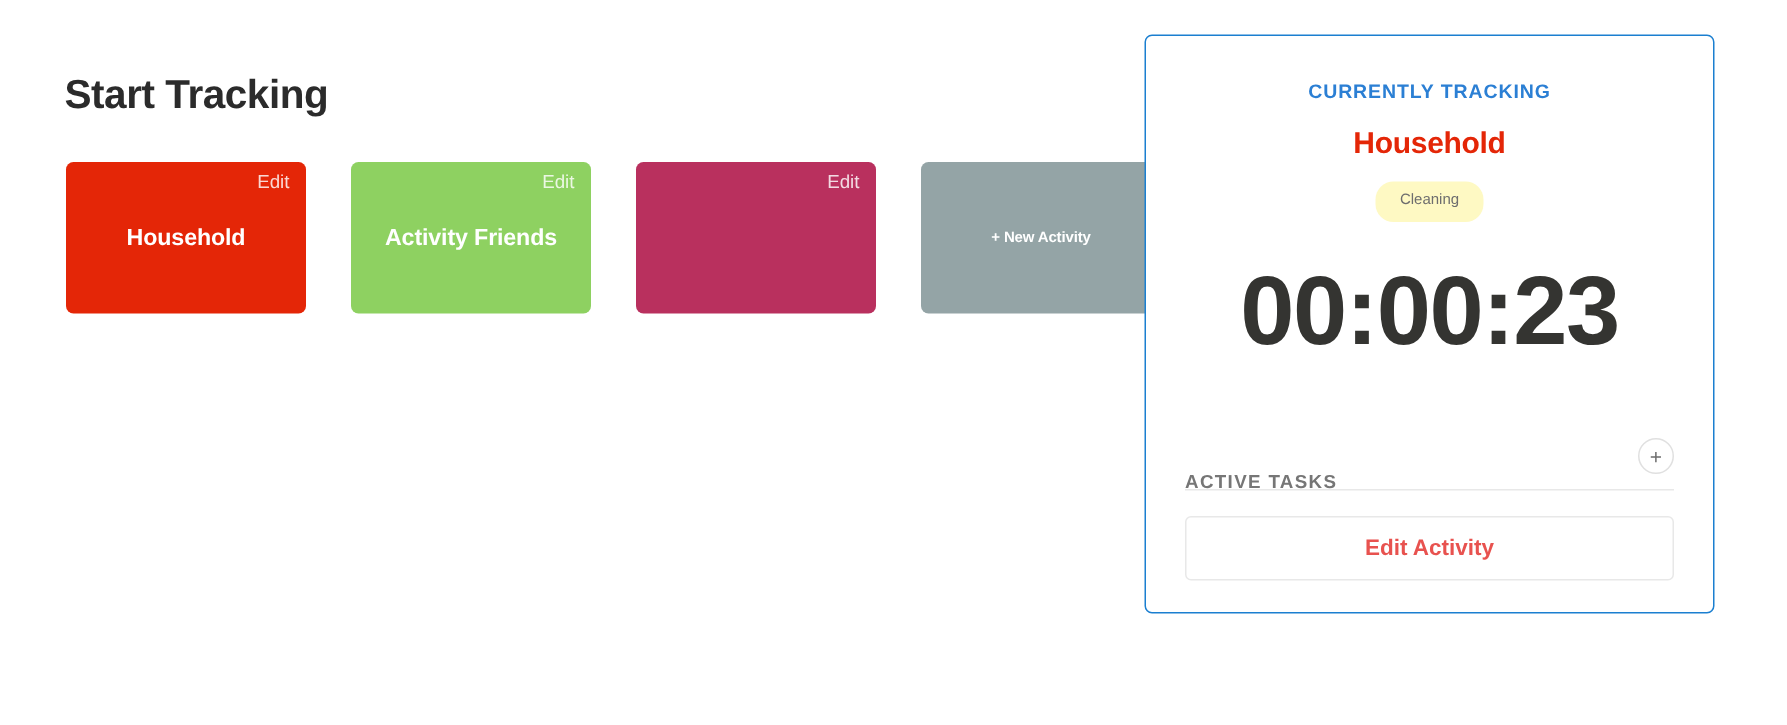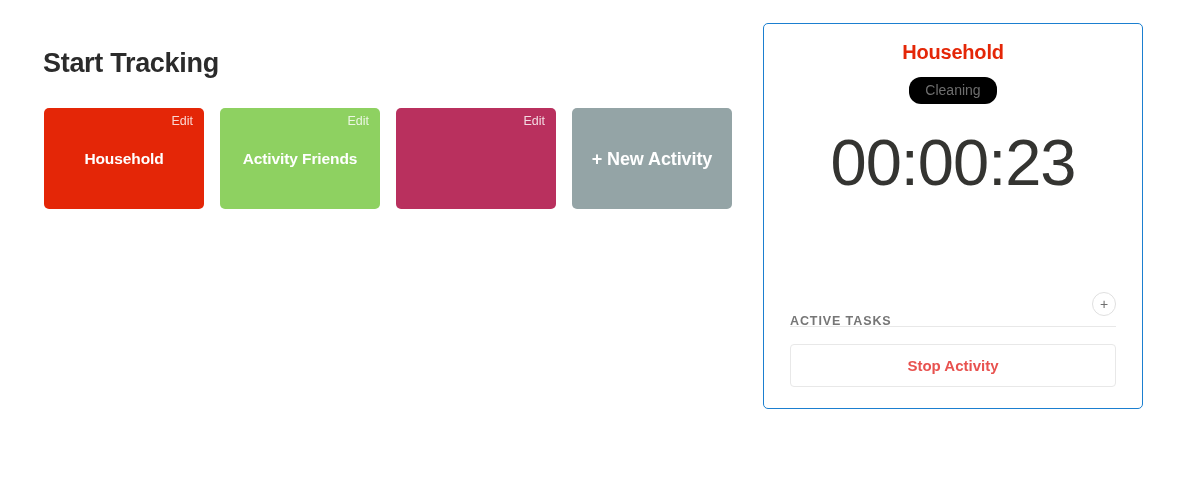--- a/index.html
+++ b/index.html
@@ -39,21 +39,21 @@
     margin: 0;
     line-height: 34px;
   }
 
   .activity-grid {
     position: absolute;
     left: 44px;
     top: 92px;
     display: flex;
     flex-direction: row;
-    gap: 16px;
+    gap: 30px;
   }
 
   .activity-card {
     width: 160px;
     height: 101px;
     border-radius: 5px;
     position: relative;
     box-sizing: border-box;
     cursor: pointer;
     user-select: none;
@@ -78,21 +78,21 @@
     text-align: center;
     font-size: 15.5px;
     font-weight: bold;
     color: #ffffff;
     padding: 0 6px;
     box-sizing: border-box;
     letter-spacing: -0.1px;
   }
 
   .new-activity-card .card-name {
-    font-size: 18px;
+    font-size: 10px;
   }
 
   
   .tracking-panel {
     position: absolute;
     left: 763px;
     top: 23px;
     width: 380px;
     height: 386px;
     border: 1.5px solid #1b7fd0;
@@ -120,33 +120,33 @@
     letter-spacing: -0.2px;
   }
 
   .panel-tag-row {
     text-align: center;
     margin-top: 13px;
   }
 
   .panel-tag {
     display: inline-block;
-    background: #000000;
+    background: #fef9c3;
     color: #6e6e6e;
-    font-size: 14px;
+    font-size: 10px;
     border-radius: 12px;
     padding: 5px 16px 6px;
     line-height: 16px;
   }
 
   .panel-timer {
     text-align: center;
     margin-top: 23px;
     font-size: 65px;
-    font-weight: normal;
+    font-weight: bold;
     color: #343431;
     letter-spacing: -1px;
     line-height: 72px;
   }
 
   .tasks-header {
     position: absolute;
     left: 26px;
     right: 26px;
     top: 258px;
@@ -227,29 +227,30 @@
 
     <div class="activity-card new-activity-card" style="background:#94a4a6;">
       <span class="card-name">+ New Activity</span>
     </div>
 
   </div>
 </div>
 
 <div class="tracking-panel">
 
+  <div class="panel-eyebrow">CURRENTLY TRACKING</div>
 
   <div class="panel-activity-name">Household</div>
 
   <div class="panel-tag-row">
     <span class="panel-tag">Cleaning</span>
   </div>
 
   <div class="panel-timer">00:00:23</div>
 
   <div class="tasks-header">
     <span class="tasks-title">ACTIVE TASKS</span>
     <button class="add-task-button">+</button>
   </div>
 
-  <button class="stop-activity-button">Stop Activity</button>
+  <button class="stop-activity-button">Edit Activity</button>
 
 </div>
 
 </body></html>

